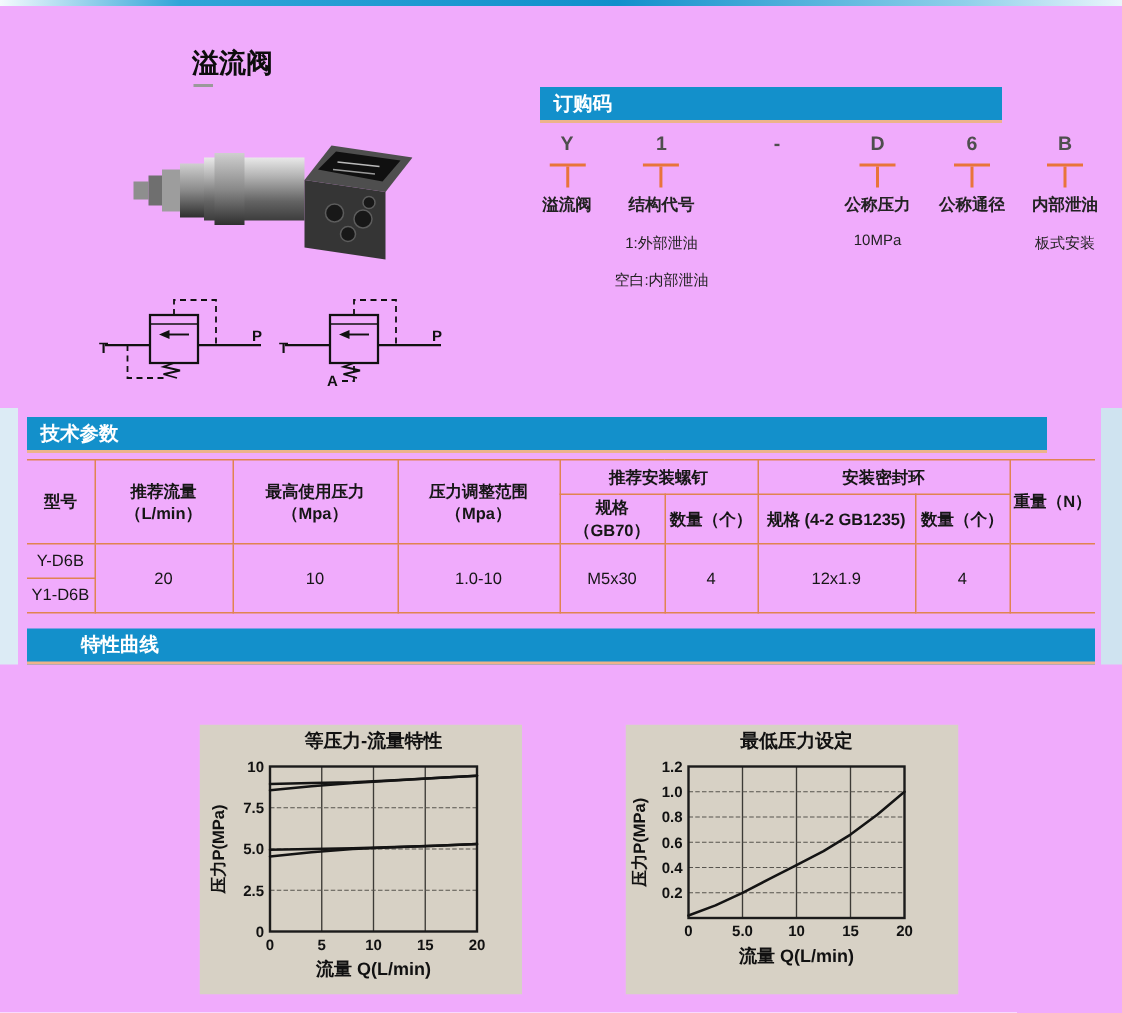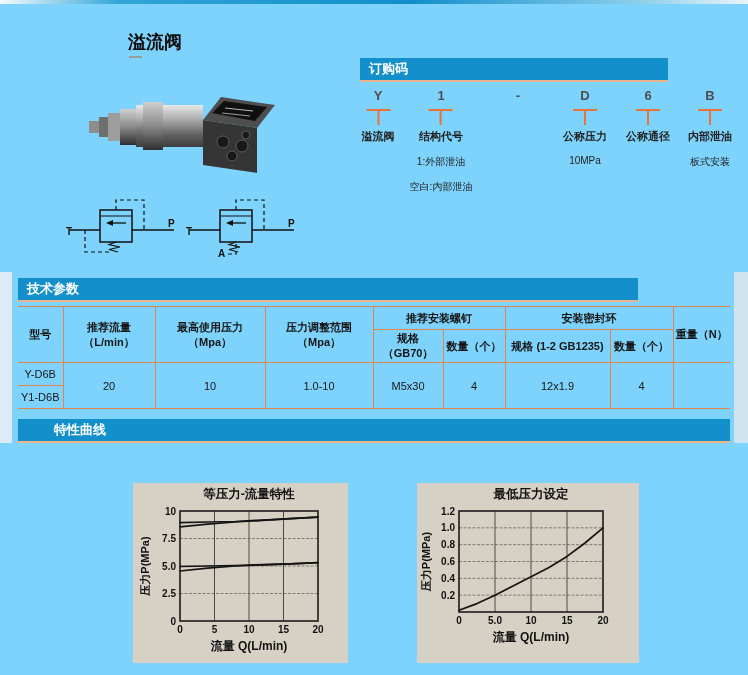--- a/index.html
+++ b/index.html
@@ -1,33 +1,33 @@
 <!DOCTYPE html>
 <html style="--blue: #1390cb; --orange: #e8743a; --tbl: #e08450; --chart-bg: #d7d1c5;"><head>
 <meta charset="utf-8">
 <style>
   :root{
     --blue:#1390cb; --orange:#e8743a; --tbl:#e08450; --chart-bg:#d7d1c5;
   }
   *{box-sizing:border-box;}
   html,body{margin:0;padding:0;background:#fff;}
-  .page{position:relative;width:748px;height:675px;background:#7dd3fc;overflow:hidden;
+  .page{position:relative;width:748px;height:675px;background:#f0abfc;overflow:hidden;
         font-family:"Liberation Sans","DejaVu Sans",sans-serif;color:#1a1a1a;}
   .topbar{position:absolute;top:0;left:0;width:748px;height:4px;
     background:linear-gradient(90deg,#f4fafd 0%,#31a5d8 16%,#118fcb 55%,#8fd0ea 86%,#eaf5fb 100%);}
   .strip-l{position:absolute;left:0;top:272px;width:12px;height:171px;background:#dcebf5;}
   .strip-r{position:absolute;right:0;top:272px;width:14px;height:171px;background:#cfe3f0;}
 
   .page-title{position:absolute;left:128px;top:30px;font-size:18px;font-weight:bold;color:#0d0d0d;}
   .title-dash{position:absolute;left:129px;top:56px;width:13px;height:2px;background:#9a9a9a;}
 
   .bar{position:absolute;height:24px;background:var(--blue);color:#fff;font-size:13px;
        font-weight:bold;line-height:22px;padding-left:9px;border-bottom:2px solid #edb38b;}
   .bar-order{left:360px;top:58px;width:308px;}
-  .bar-tech{left:18px;top:278px;width:620px;}
+  .bar-tech{left:18px;top:278px;width:680px;}
   .bar-curve{left:18px;top:419px;width:712px;padding-left:36px;}
 
   .photo{position:absolute;left:85px;top:80px;}
   .sym1{position:absolute;left:60px;top:190px;}
   .sym2{position:absolute;left:180px;top:190px;}
 
   .oc-wrap{position:absolute;left:360px;top:88px;width:370px;height:100px;}
   .oc-col{position:absolute;top:0;transform:translateX(-50%);text-align:center;white-space:nowrap;}
   .oc-code{font-size:13px;font-weight:bold;color:#4e4e4e;height:16px;}
   .oc-tee{width:24px;height:2px;background:var(--orange);margin:5px auto 0;}
@@ -187,21 +187,21 @@
       <th rowspan="2">推荐流量（L/min）</th>
       <th rowspan="2">最高使用压力（Mpa）</th>
       <th rowspan="2">压力调整范围（Mpa）</th>
       <th colspan="2">推荐安装螺钉</th>
       <th colspan="2">安装密封环</th>
       <th rowspan="2" class="no-r">重量（N）</th>
     </tr>
     <tr class="h2">
       <th>规格（GB70）</th>
       <th>数量（个）</th>
-      <th>规格 (1-2 GB1235)</th>
+      <th>规格 (4-2 GB1235)</th>
       <th>数量（个）</th>
     </tr>
     <tr class="d1">
       <td class="no-l">Y-D6B</td>
       <td rowspan="2">20</td>
       <td rowspan="2">10</td>
       <td rowspan="2">1.0-10</td>
       <td rowspan="2">M5x30</td>
       <td rowspan="2">4</td>
       <td rowspan="2">12x1.9</td>

